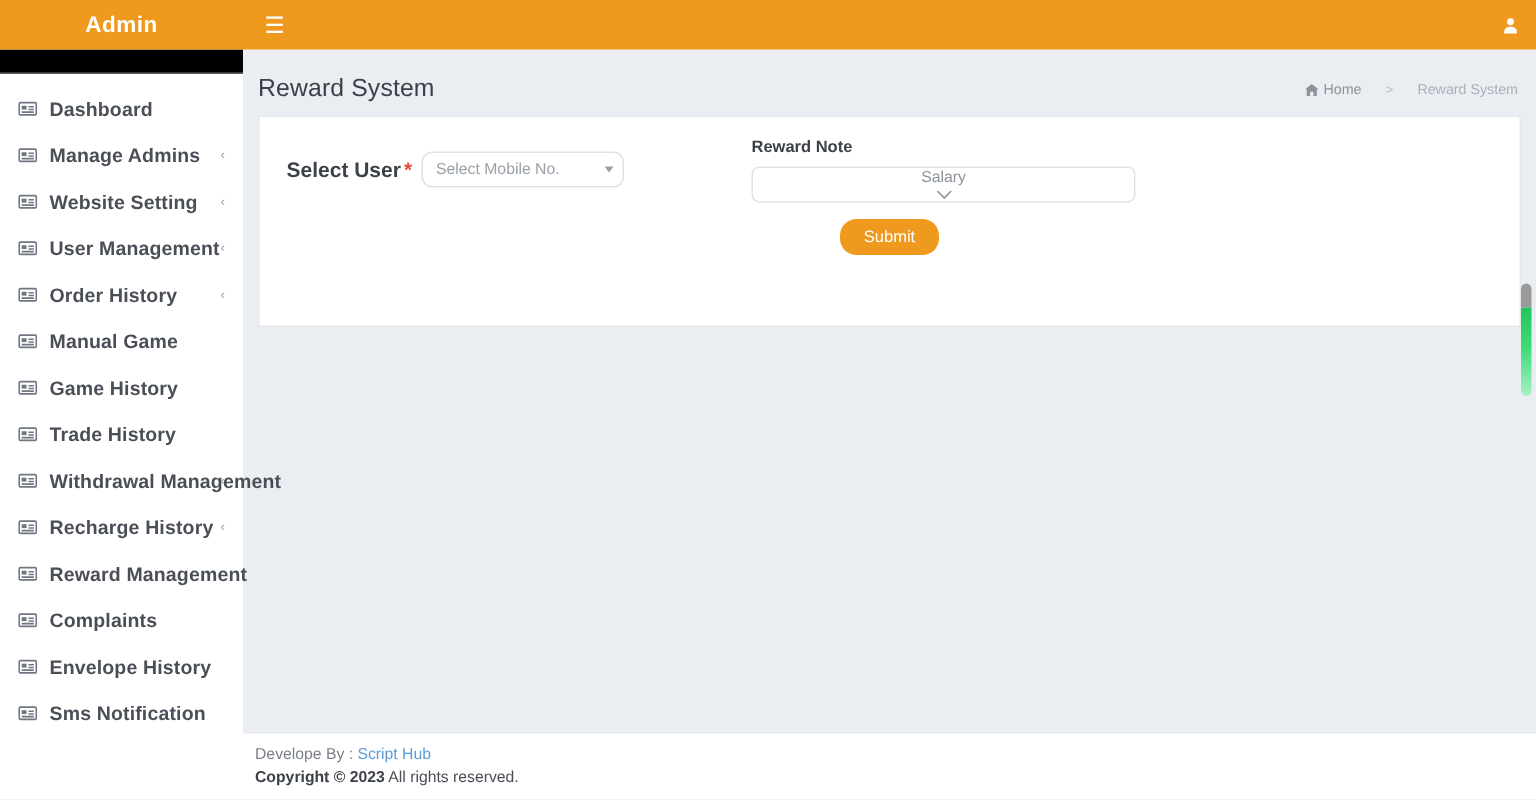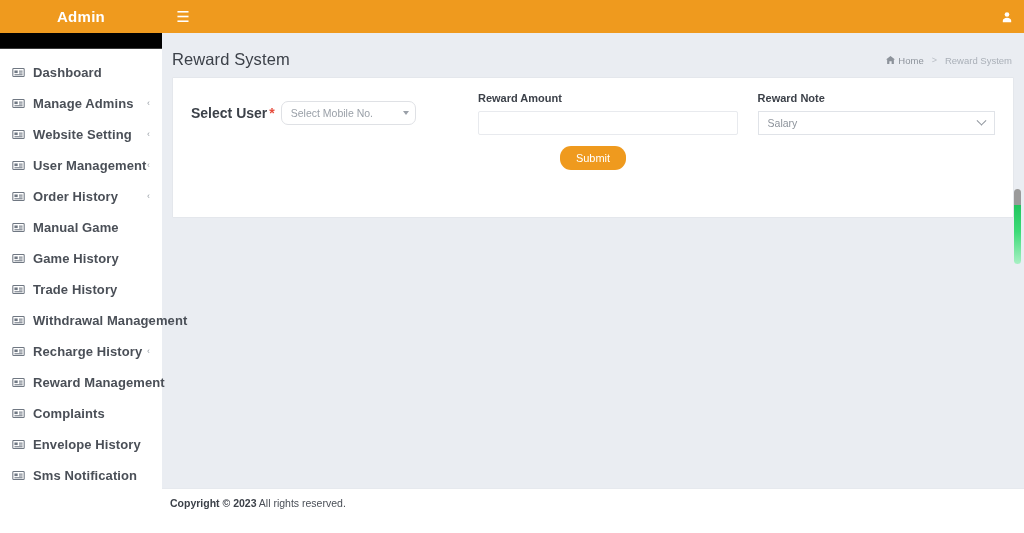--- a/index.html
+++ b/index.html
@@ -81,21 +81,21 @@
     height: 35px; display: flex; align-items: center;
     padding: 0 10px 0 10px; position: relative;
   }
   .page-title {
     font-size: 16.5px; color: #3c4149; font-weight: 400;
     letter-spacing: .1px;
   }
   .breadcrumb {
     position: absolute; right: 12px; top: 50%;
     transform: translateY(-50%);
-    display: flex; align-items: center; gap: 8px;
+    display: flex; align-items: center; gap: 16px;
     font-size: 9.5px; color: #aab0b8;
   }
   .crumb-home {
     display: flex; align-items: center; gap: 3px;
     color: #8d939b; cursor: pointer;
   }
   .crumb-home svg { display: block; }
   .crumb-sep { color: #b9bec5; font-size: 9px; }
   .crumb-current { color: #aab0b8; }
 
@@ -150,25 +150,26 @@
   .text-input {
     width: 100%; height: 24px;
     border: 1px solid #e8eaee; border-radius: 2px;
     background: #ffffff; outline: none;
     font-size: 11px; color: #3c4149;
     padding: 0 8px;
     font-family: "Liberation Sans", sans-serif;
   }
   .native-select {
     width: 100%; height: 24px;
-    border: 1px solid #e0e3e8; border-radius: 0;
+    border: 1px solid #e0e3e8; border-radius: 5px;
     background: #ffffff;
     display: flex; align-items: center;
     padding: 0 9px; cursor: pointer;
     position: relative;
+    flex-direction: column;
   }
   .native-select-text {
     font-size: 10.5px; color: #8d939b; flex: 1;
   }
   .chev {
     width: 7px; height: 7px;
     border-right: 1.3px solid #8d939b;
     border-bottom: 1.3px solid #8d939b;
     transform: rotate(45deg) translate(-2px,-2px);
   }
@@ -435,24 +436,20 @@
         <div class="col-user">
           <span class="lbl-inline">
             <span>Select User</span><span class="req">*</span>
           </span>
           <div class="select2">
             <span class="select2-text">Select Mobile No.</span>
             <span class="select2-caret"></span>
           </div>
         </div>
 
-        <div class="col-amount">
-          <label class="lbl-block">Reward Amount</label>
-          <input class="text-input" type="text" value="" style="">
-        </div>
 
         <div class="col-note">
           <label class="lbl-block">Reward Note</label>
           <div class="native-select">
             <span class="native-select-text">Salary</span>
             <span class="chev"></span>
           </div>
         </div>
 
       </div>
@@ -463,18 +460,21 @@
     </div>
 
     <div class="scrolltrack">
       <div class="scrollthumb-top"></div>
       <div class="scrollthumb-green"></div>
     </div>
 
   </div>
 
   <div class="footer">
+    <div class="foot-line1">
+      <span>Develope By : </span><span class="foot-link">Script Hub</span>
+    </div>
     <div class="foot-line2">
       <span class="foot-bold">Copyright © 2023</span><span> All rights reserved.</span>
     </div>
   </div>
 
 </div>
 
 </body></html>

